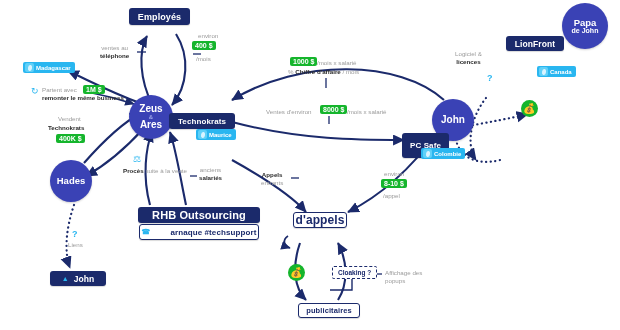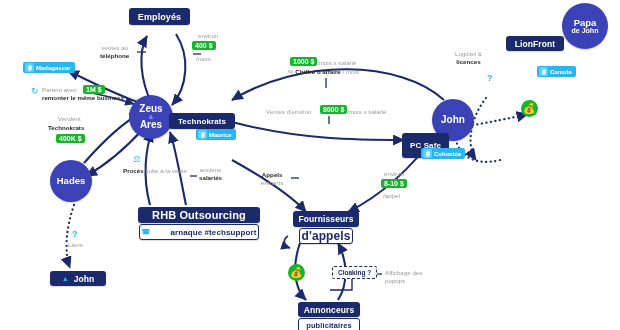--- a/index.html
+++ b/index.html
@@ -200,32 +200,26 @@
     <div class="chip" style="width:122px;height:16px;font-size:11px;">
       <span>RHB Outsourcing</span>
     </div>
     <div class="chip sub" style="width:118px;height:14px;font-size:8px;gap:18px;margin-top:1px;">
       <span class="icon-inline">☎</span>
       <span>arnaque #techsupport</span>
     </div>
   </div>
 
   <div class="node chip-stack" style="left:293px;top:211px;">
-    <div class="chip" style="width:66px;height:16px;font-size:8.5px;">
-      <span>Fournisseurs</span>
-    </div>
     <div class="chip sub" style="width:52px;height:14px;font-size:12px;margin-top:1px;">
       <span>d'appels</span>
     </div>
   </div>
 
   <div class="node chip-stack" style="left:298px;top:302px;">
-    <div class="chip" style="width:62px;height:15px;font-size:8.5px;">
-      <span>Annonceurs</span>
-    </div>
     <div class="chip sub" style="width:60px;height:13px;font-size:7.5px;margin-top:1px;">
       <span>publicitaires</span>
     </div>
   </div>
 
   <div class="node circle" style="left:432px;top:99px;width:42px;height:42px;font-size:10px;">
     <span>John</span>
   </div>
 
   <div class="node chip" style="left:402px;top:133px;width:47px;height:25px;font-size:8px;">

